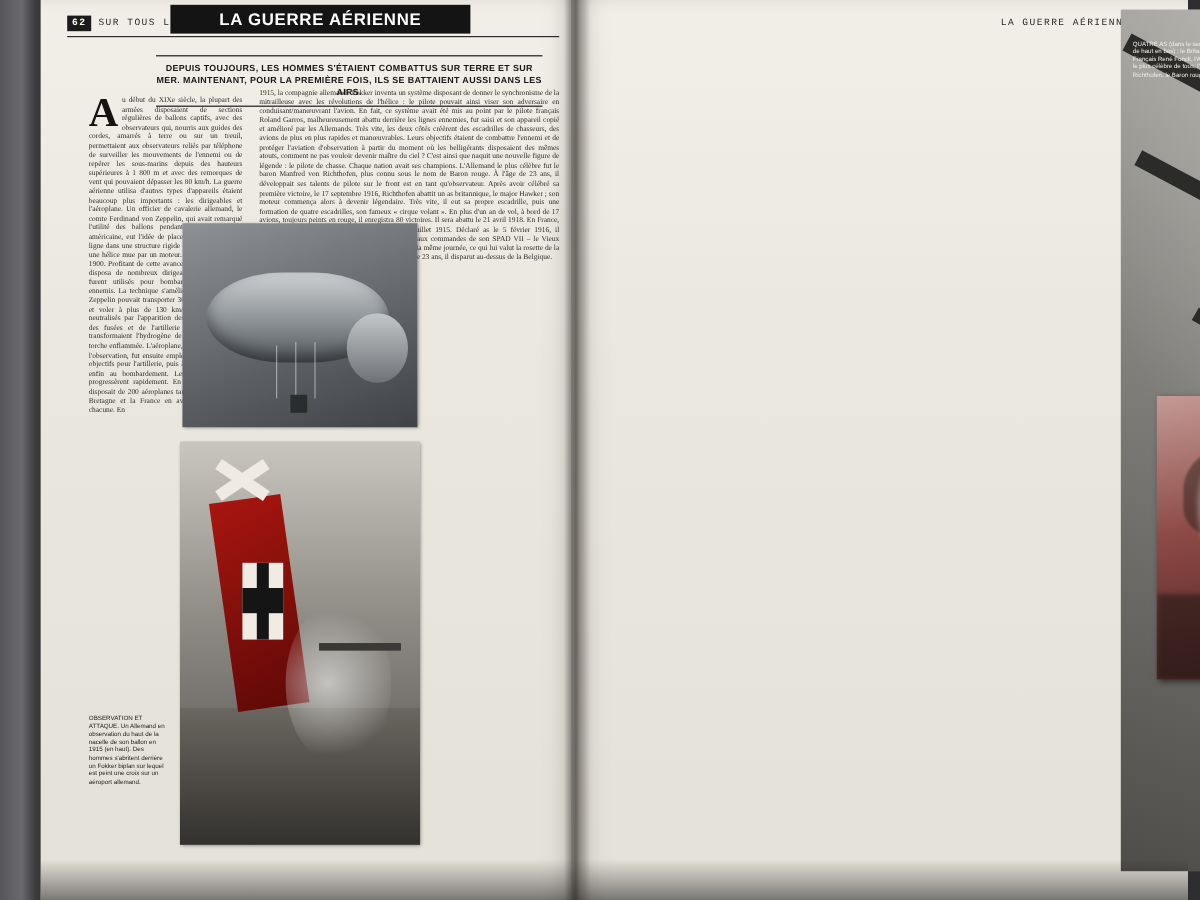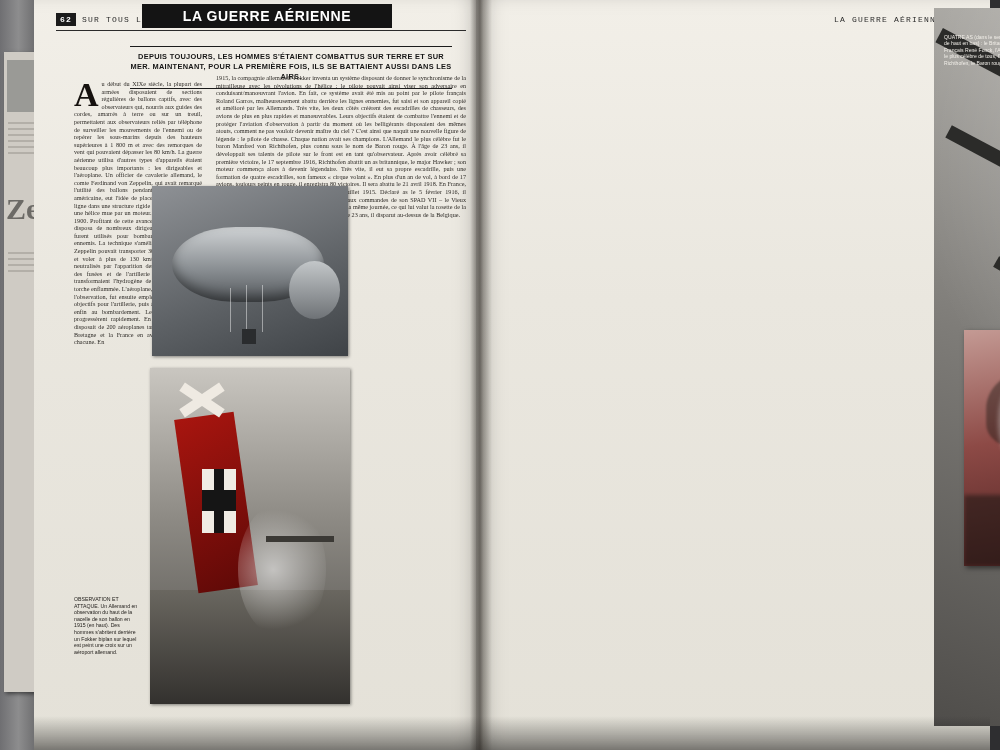--- a/index.html
+++ b/index.html
@@ -98,36 +98,20 @@
 
   .rightcap{position:absolute;font-family:"Liberation Sans",sans-serif;font-size:5.1px;line-height:6.4px;color:#f2efe9;}
 </style>
 </head>
 <body>
 
 <div class="scene">
 
   <div class="desk"></div>
 
-  <div class="left-stack">
-    <div class="left-page">
-      <div class="lp-img"></div>
-      <div class="lp-txt" style="top:70px"></div>
-        <div class="lp-txt" style="top:76px"></div>
-      <div class="lp-txt" style="top:82px"></div>
-        <div class="lp-txt" style="top:88px"></div>
-      <div class="lp-txt" style="top:94px"></div>
-        <div class="lp-txt" style="top:100px"></div>
-      <div class="zebig">Ze</div>
-      <div class="lp-txt" style="top:200px"></div>
-        <div class="lp-txt" style="top:206px"></div>
-      <div class="lp-txt" style="top:212px"></div>
-        <div class="lp-txt" style="top:218px"></div>
-    </div>
-  </div>
 
   <div class="book">
 
     <div class="page left">
 
       <div class="runhead lft">
         <span class="folio">62</span>
         <span>SUR TOUS LES FRONTS</span>
       </div>
       <div class="rule-top" style="left:22px;width:410px;"></div>

